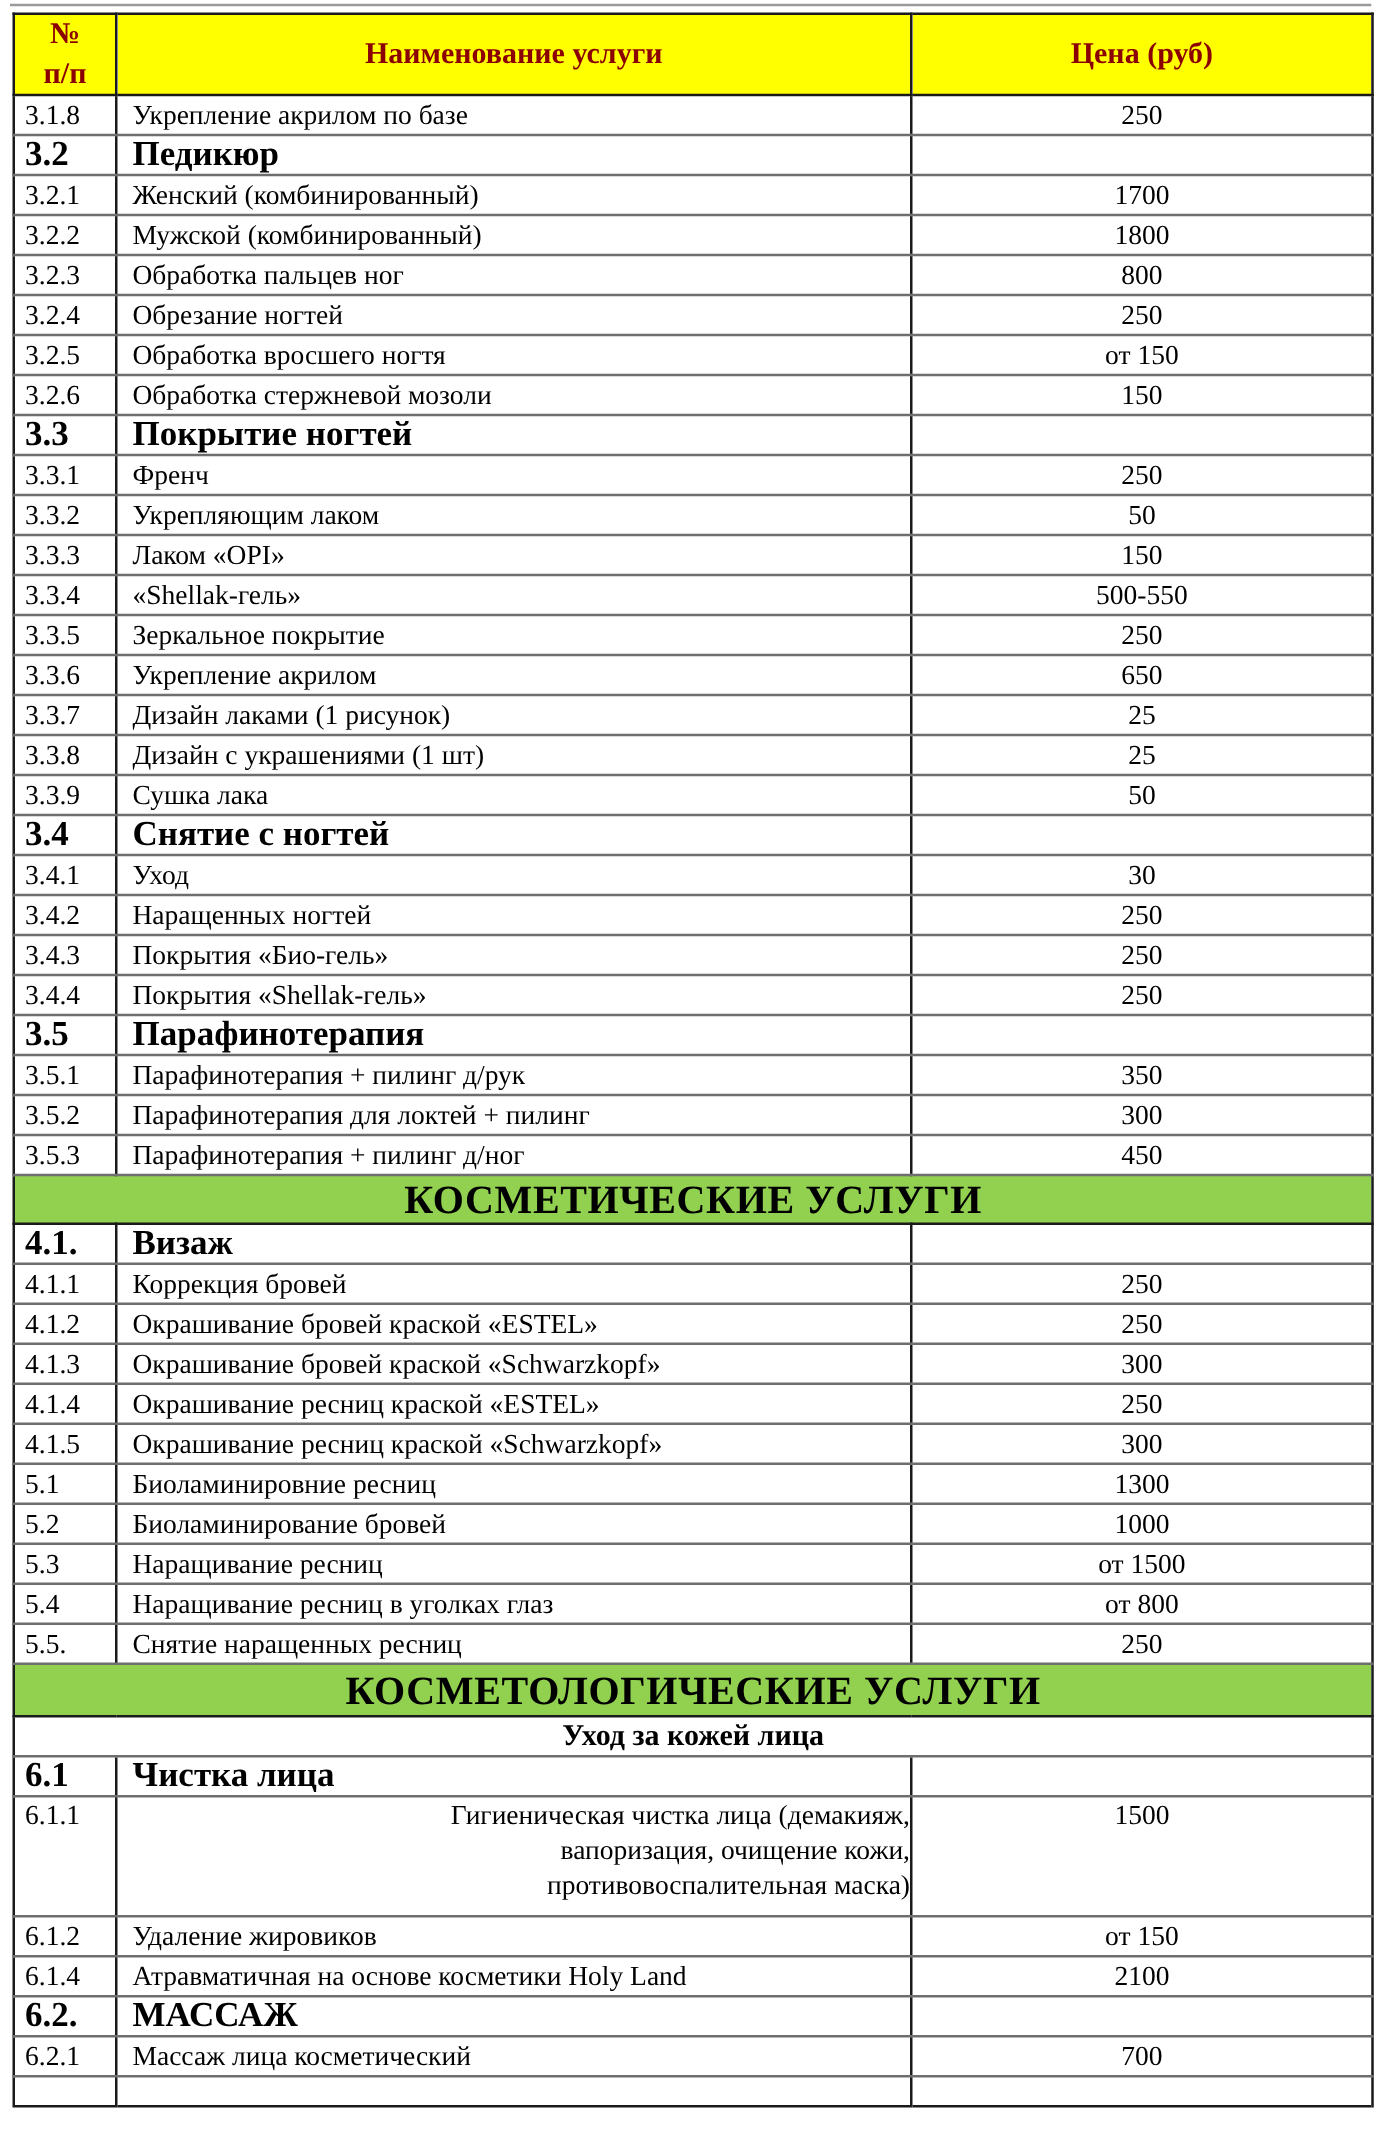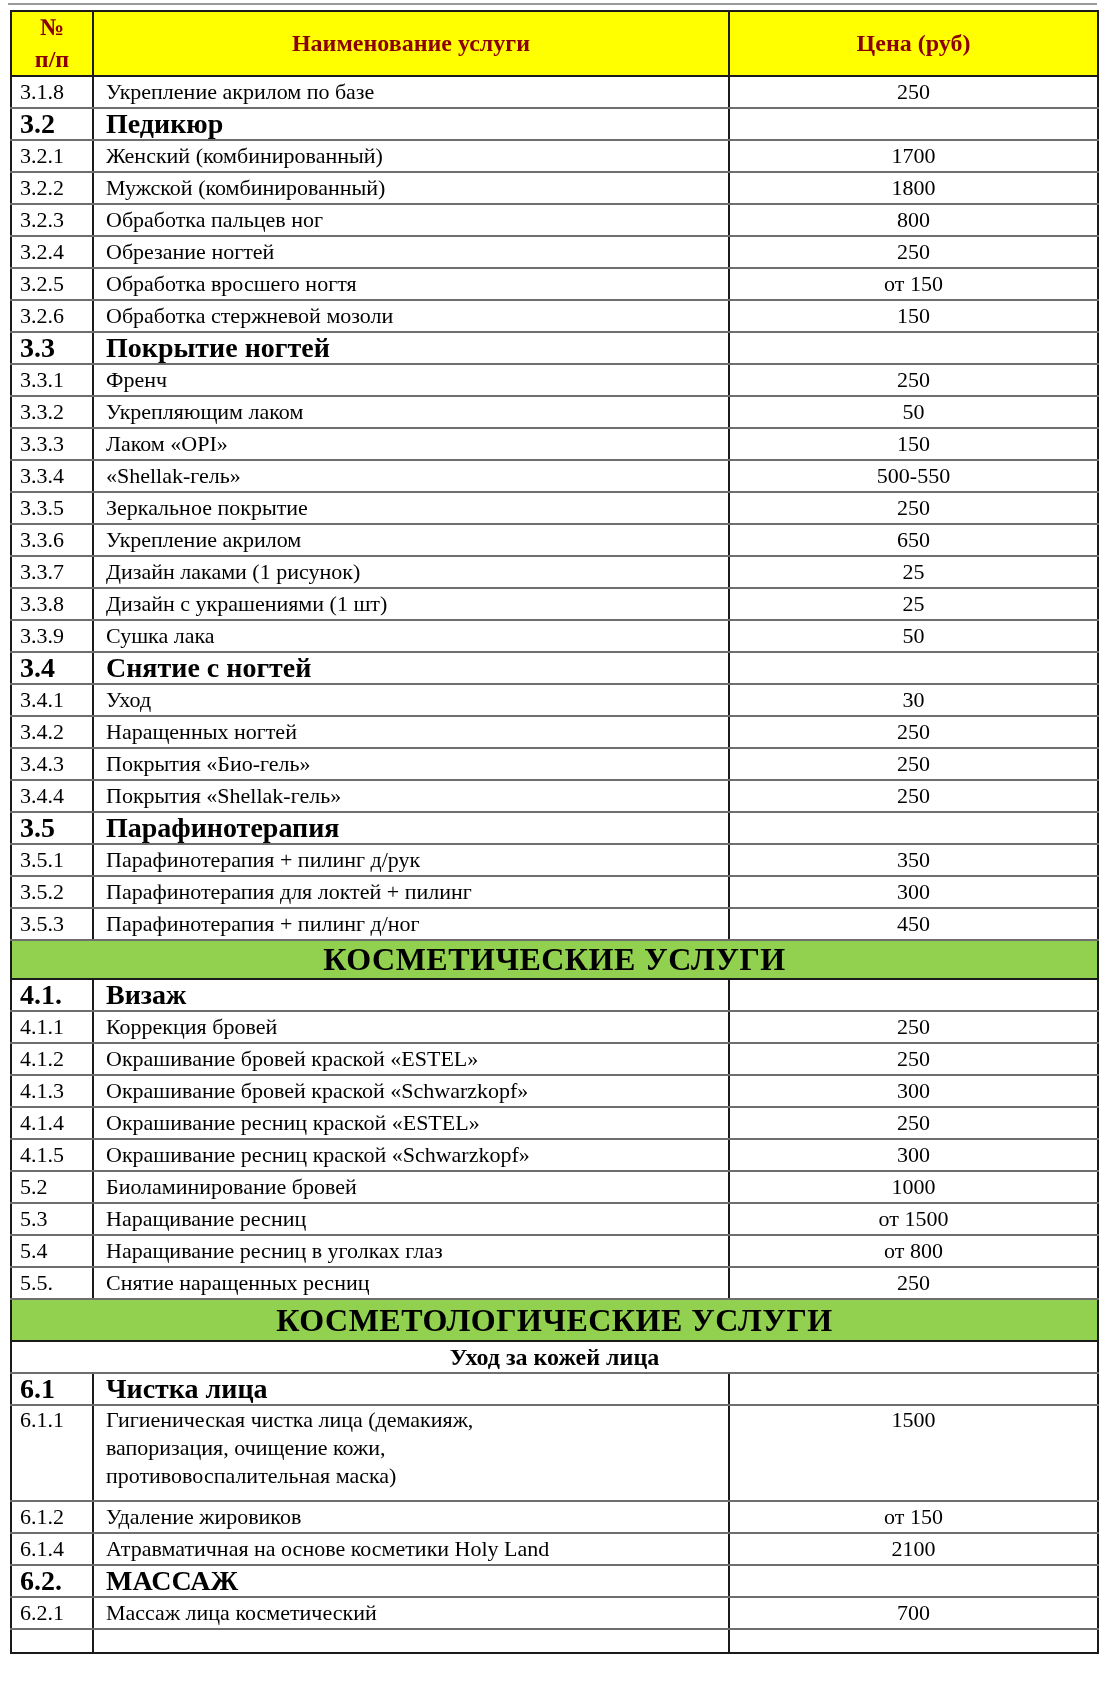--- a/index.html
+++ b/index.html
@@ -42,21 +42,21 @@
   }
   tr.band-tall td{height:40px;}
   tr.subheader td{
     height:30px;font-weight:bold;font-size:24px;text-align:center;
     border-top:2px solid var(--border-grey);
     border-bottom:2px solid var(--border-grey);
     border-left:2px solid var(--border-dark);
     border-right:2px solid var(--border-dark);
   }
   tr.item-tall td{height:94px;vertical-align:top;margin-top:34px;}
-  tr.item-tall td.name{white-space:pre-line;}
+  tr.item-tall td.name{white-space:pre-line;text-align:right;}
   tr.partial td{
     height:22px;border-top:2px solid var(--border-grey);border-bottom:0;
     border-left:2px solid var(--border-dark);
     border-right:2px solid var(--border-dark);
   }
 </style>
 </head>
 <body style="--header-bg: #FFFF00; --header-text: #8B0000; --band-bg: #92D050; --border-dark: #1a1a1a; --border-grey: #6e6e6e;">
 
 <div class="top-cut-line"></div>
@@ -238,20 +238,25 @@
         <td class="num">4.1.4</td>
         <td class="name">Окрашивание ресниц краской «ESTEL»</td>
         <td class="price">250</td>
       </tr>
       <tr class="item">
         <td class="num">4.1.5</td>
         <td class="name">Окрашивание ресниц краской «Schwarzkopf»</td>
         <td class="price">300</td>
       </tr>
       <tr class="item">
+        <td class="num">5.1</td>
+        <td class="name">Биоламинировние ресниц</td>
+        <td class="price">1300</td>
+      </tr>
+      <tr class="item">
         <td class="num">5.2</td>
         <td class="name">Биоламинирование бровей</td>
         <td class="price">1000</td>
       </tr>
       <tr class="item">
         <td class="num">5.3</td>
         <td class="name">Наращивание ресниц</td>
         <td class="price">от 1500</td>
       </tr>
       <tr class="item">

